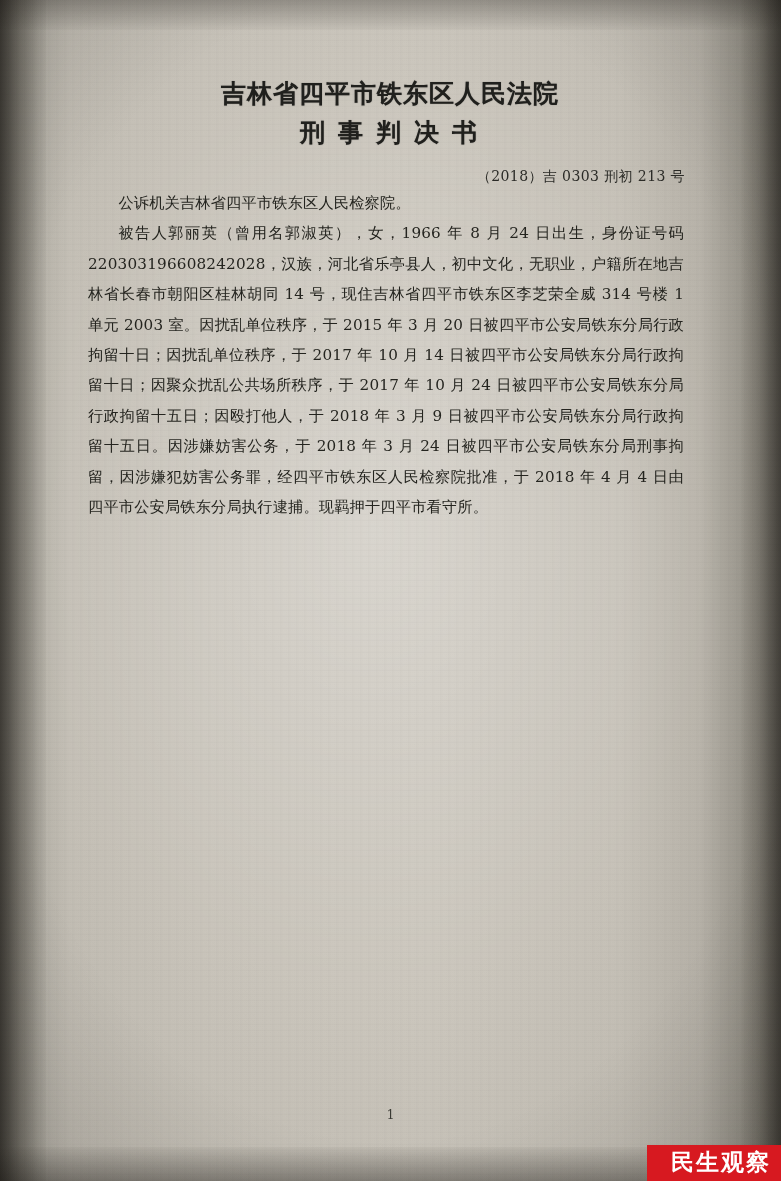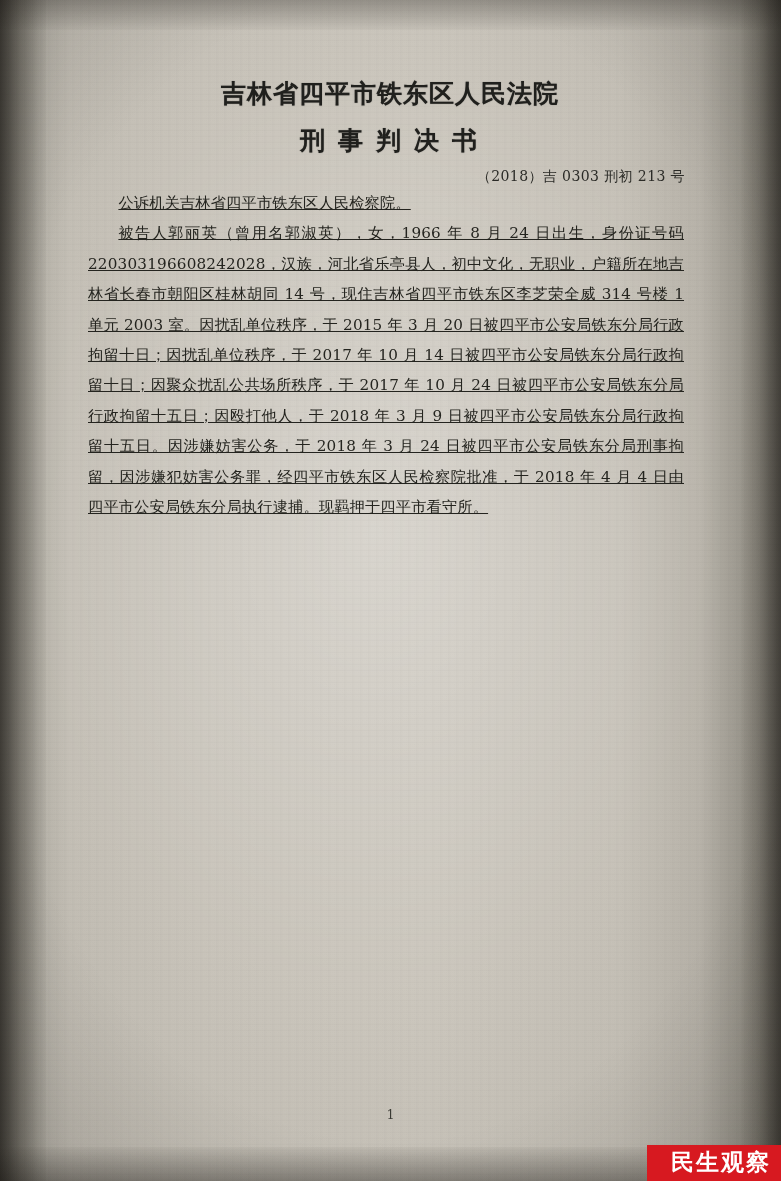--- a/index.html
+++ b/index.html
@@ -69,21 +69,21 @@
     letter-spacing: 1px;
     line-height: 1.25;
     text-shadow: 0 0 1px rgba(40,40,40,0.55);
     filter: blur(0.22px);
   }
   .doc-type {
     font-family: "DejaVu Serif", serif;
     font-size: 25px;
     font-weight: bold;
     letter-spacing: 13px;
-    margin-top: 15px;
+    margin-top: 7px;
     padding-left: 10px;
     text-shadow: 0 0 1px rgba(40,40,40,0.55);
     filter: blur(0.22px);
   }
 
   .case-number {
     position: absolute;
     right: 96px;
     top: 168px;
     font-size: 14px;
@@ -97,21 +97,20 @@
     left: 88px;
     top: 188px;
     width: 596px;
     font-size: 15.2px;
     line-height: 30.4px;
     color: #24241f;
     text-align: justify;
     text-justify: inter-character;
     letter-spacing: 0.2px;
     filter: blur(0.28px);
-    text-decoration: underline;
   }
   .body-text p {
     margin: 0;
     text-indent: 2em;
     text-align: justify;
   }
 
   .page-number {
     position: absolute;
     left: 0;

